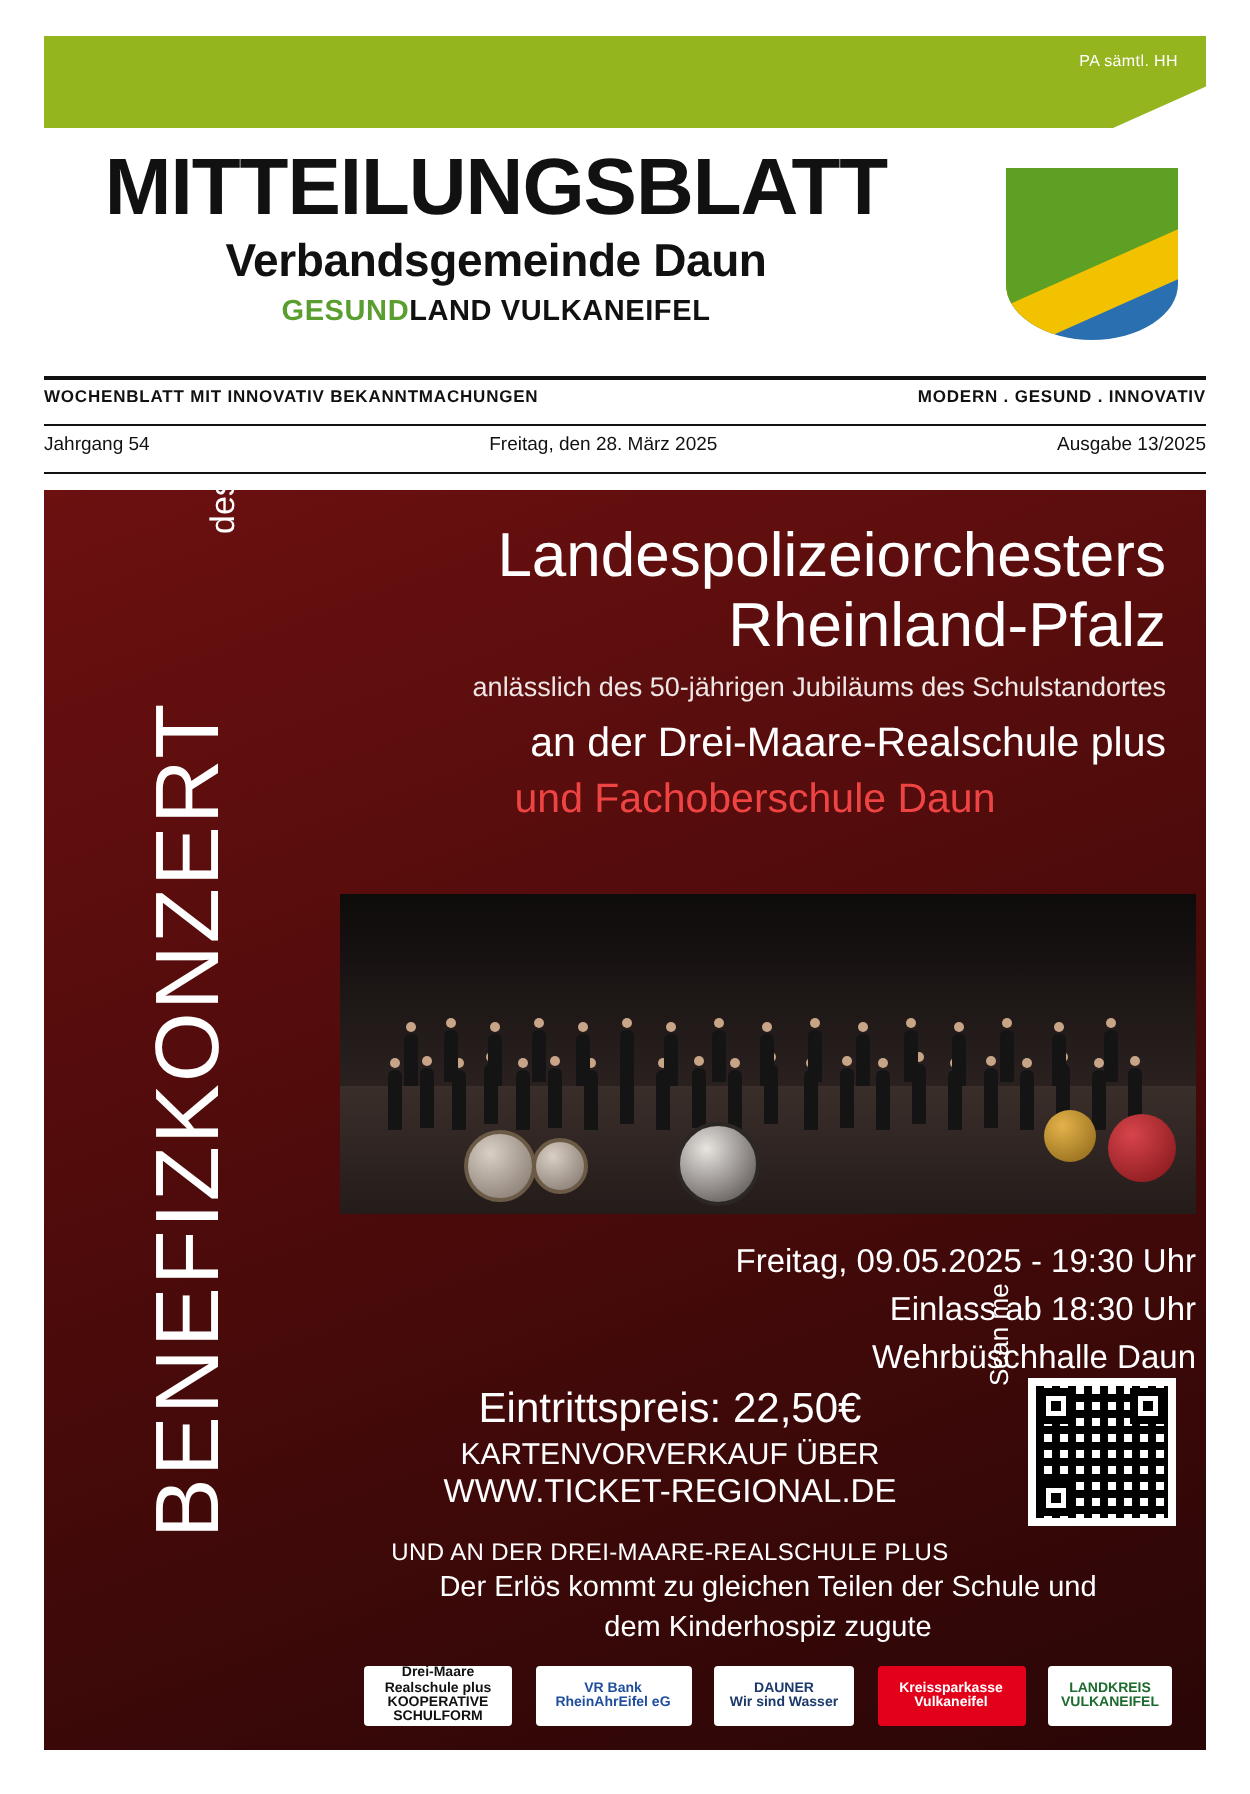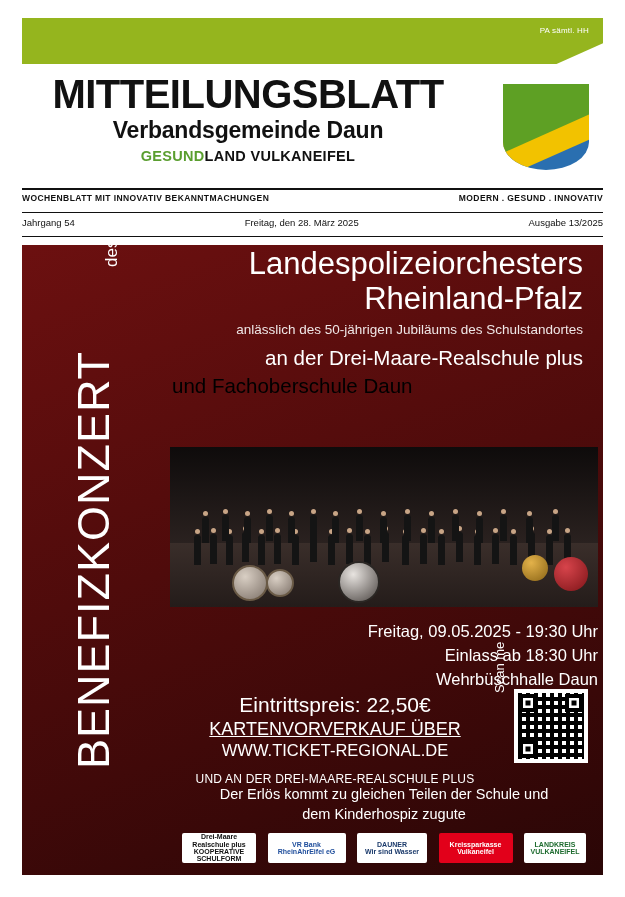--- a/index.html
+++ b/index.html
@@ -190,21 +190,21 @@
     transform: rotate(-90deg);
     transform-origin: left top;
     font-size: 17px;
     color: #ffffff;
   }
 
   .poster-body {
     position: absolute;
     left: 130px; top: 0;
     width: 451px; height: 630px;
-    padding: 2px 20px 0 20px;
+    padding: 16px 20px 0 20px;
   }
   .hl1 {
     color: #fff;
     font-size: 31px;
     text-align: right;
     line-height: 1.08;
     font-weight: normal;
     white-space: nowrap;
   }
   .hl2 {
@@ -222,23 +222,23 @@
     margin-top: 6px;
   }
   .hl3 {
     color: #fff;
     font-size: 20.5px;
     text-align: right;
     margin-top: 8px;
     line-height: 1.25;
   }
   .hl4 {
-    color: #000000;
+    color: #ef4444;
     font-size: 20.5px;
-    text-align: left;
+    text-align: center;
     margin-top: 2px;
     line-height: 1.25;
   }
 
   
   .photo {
     position: absolute;
     left: 148px; top: 202px;
     width: 428px; height: 160px;
     background: #1a1414;
@@ -294,21 +294,21 @@
     position: absolute;
     left: 148px; top: 448px;
     width: 330px;
     text-align: center;
     color: #ffffff;
   }
   .price {
     font-size: 21px;
     margin-bottom: 2px;
   }
-  .vvk1 { font-size: 18px; line-height: 1.2; text-decoration: underline; }
+  .vvk1 { font-size: 15px; line-height: 1.2; }
   .vvk2 { font-size: 16.5px; line-height: 1.2; }
   .vvk3 { font-size: 12px; margin-top: 12px; letter-spacing: .2px; }
 
   
   .qr-wrap {
     position: absolute;
     left: 492px; top: 444px;
     width: 74px; height: 74px;
     background: #ffffff;
     padding: 4px;

